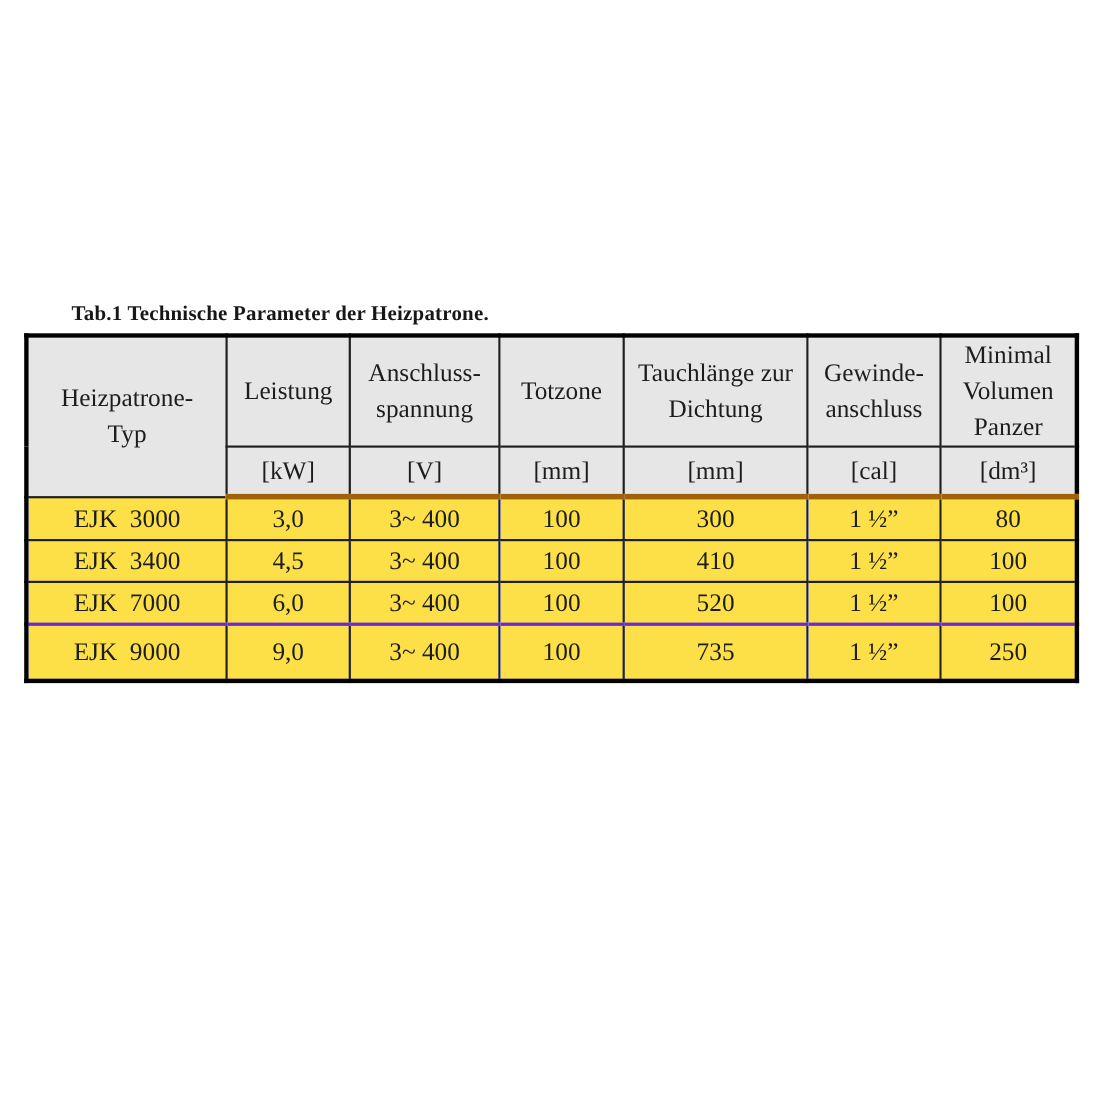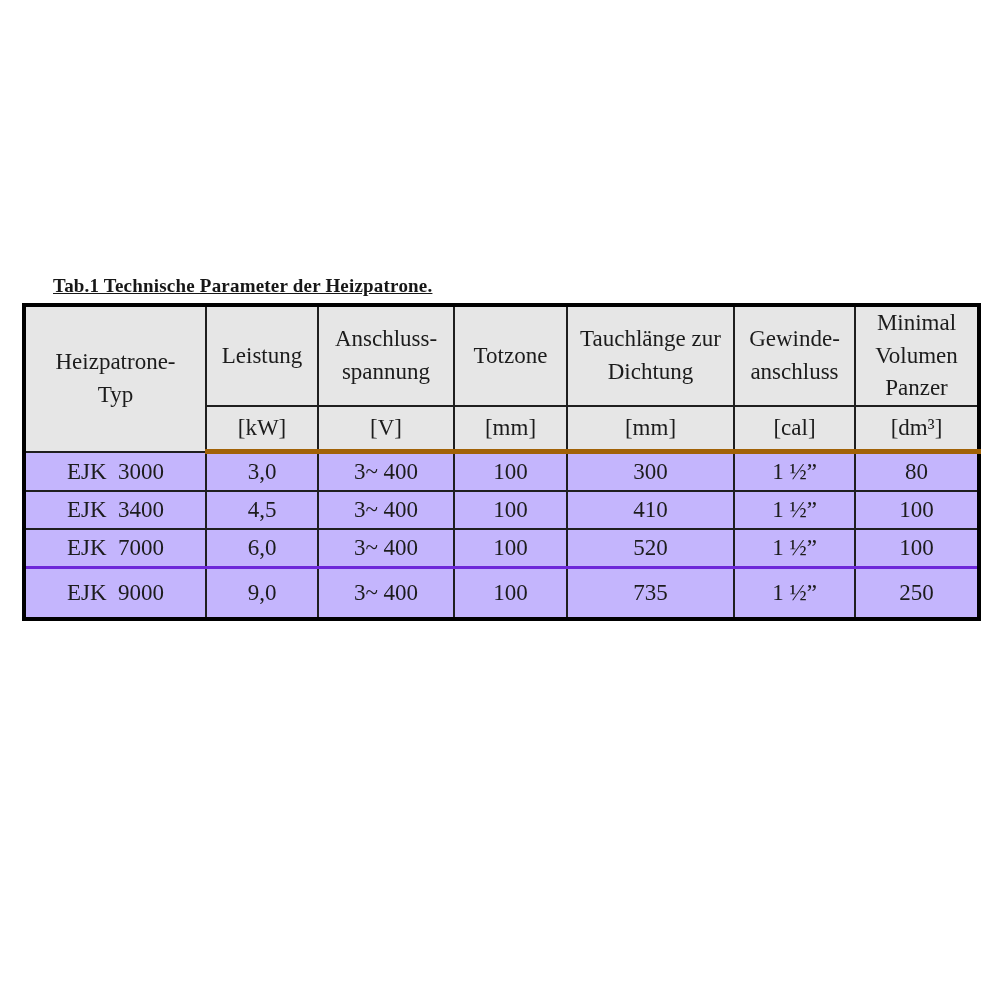--- a/index.html
+++ b/index.html
@@ -9,27 +9,26 @@
   }
   body {
     width: 1000px;
     height: 1000px;
     position: relative;
     font-family: "Liberation Serif", "DejaVu Serif", serif;
     color: #1c1c1c;
   }
   .caption {
     position: absolute;
-    left: 53px;
+    left: 65px;
     top: 275px;
     font-size: 19px;
     font-weight: bold;
     letter-spacing: 0.2px;
     color: #171717;
-    text-decoration: underline;
   }
   table.params {
     position: absolute;
     left: 22px;
     top: 303px;
     border-collapse: collapse;
     table-layout: fixed;
     border: 4px solid #000000;
   }
   table.params th,
@@ -60,21 +59,21 @@
   tr.units  { height: 46px; }
 
   
   tr.units th { border-bottom: 5px solid #a16207; }
   th.col-typ  { border-bottom: 5px solid #000000; }
 
   
   th.col-typ, td.col-typ { border-right: 4px solid #000000; }
 
   tbody td {
-    background: #c4b5fd;
+    background: #fde047;
     height: 36px;
     white-space: pre-wrap;
     margin-top: 15px;
   }
   tbody tr.last-row td {
     height: 48px;
     border-top: 3px solid #6d28d9;
   }
 </style>
 </head>

